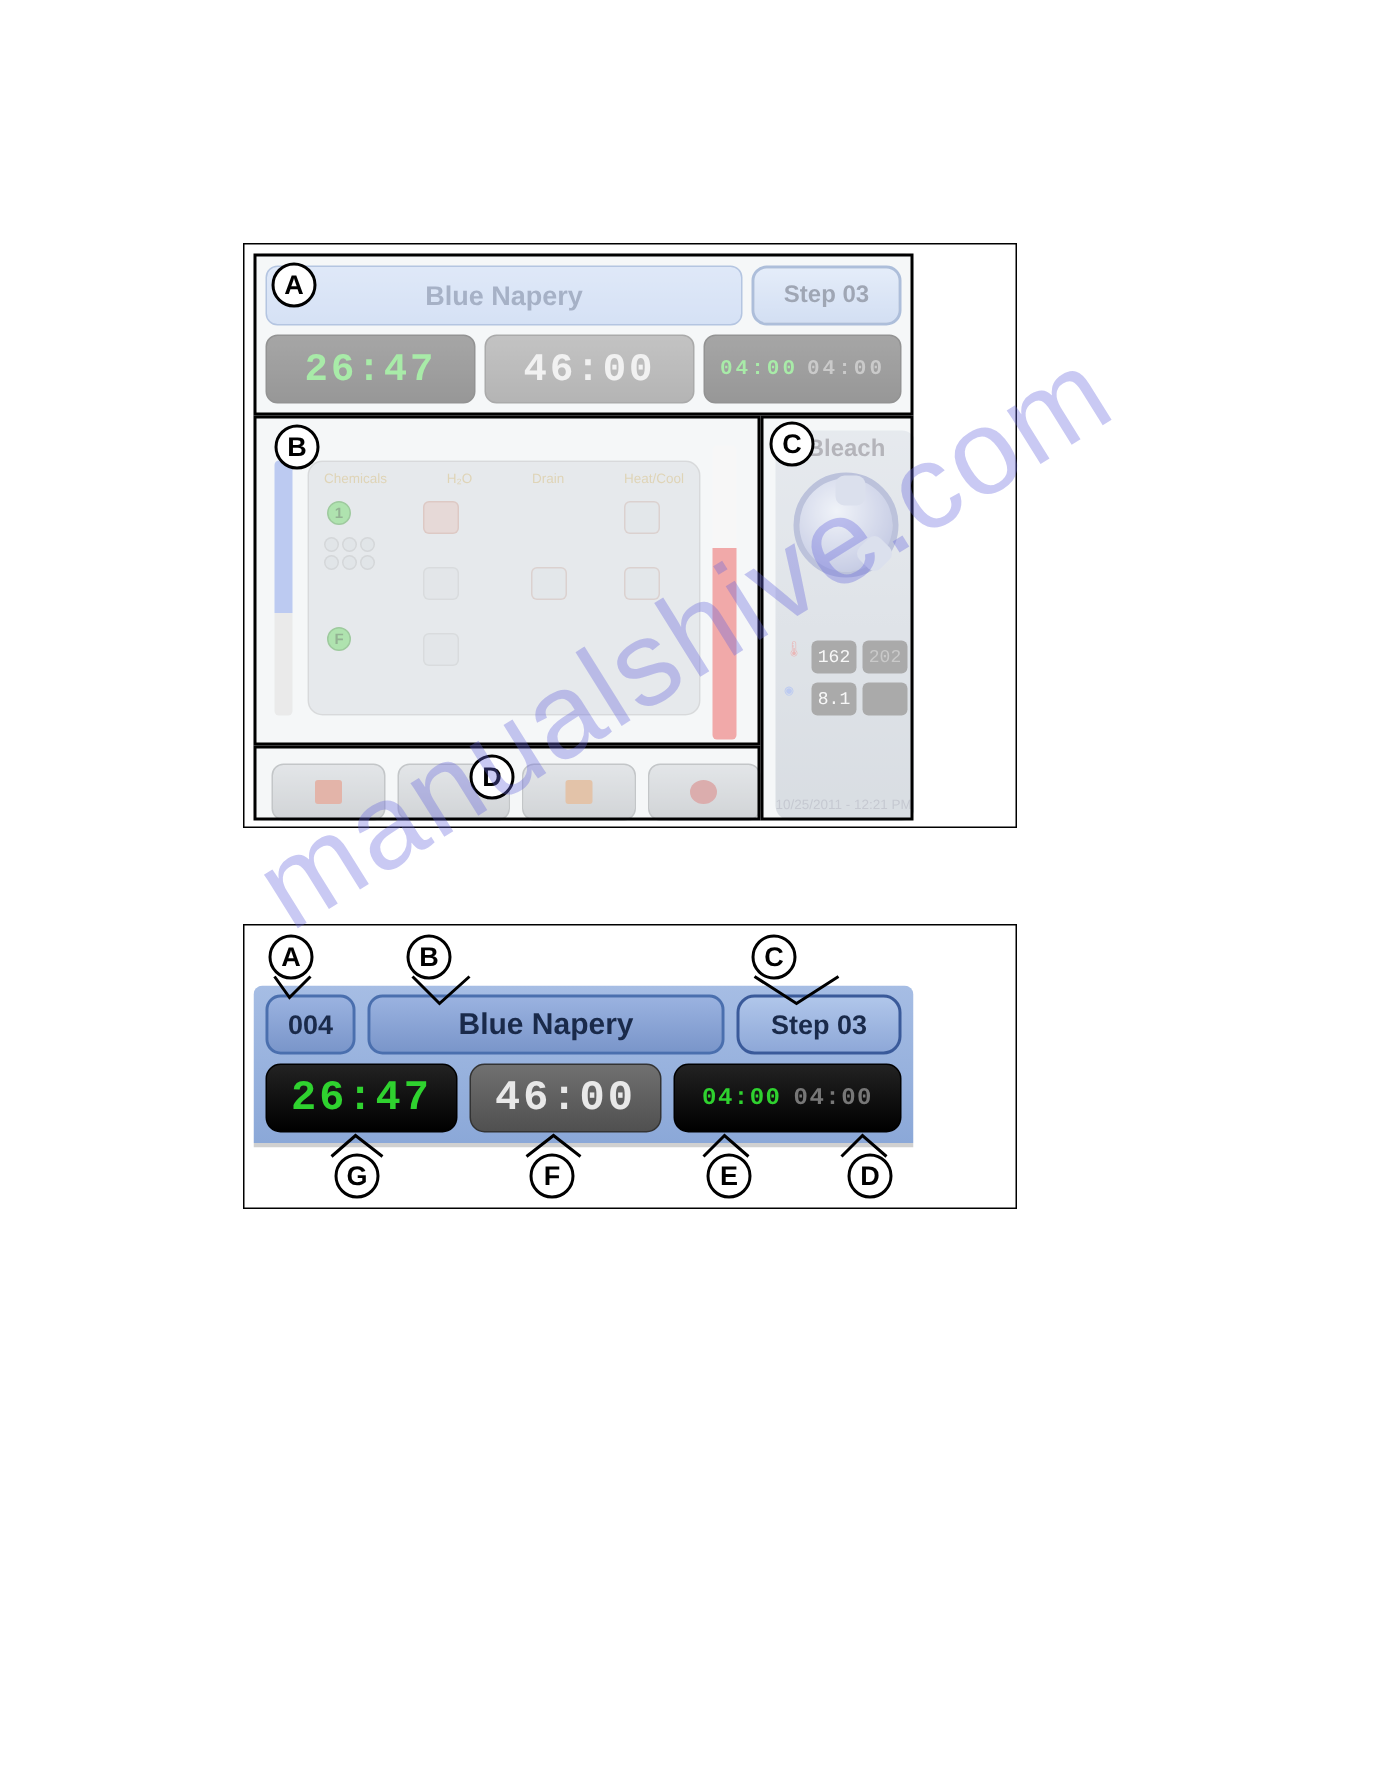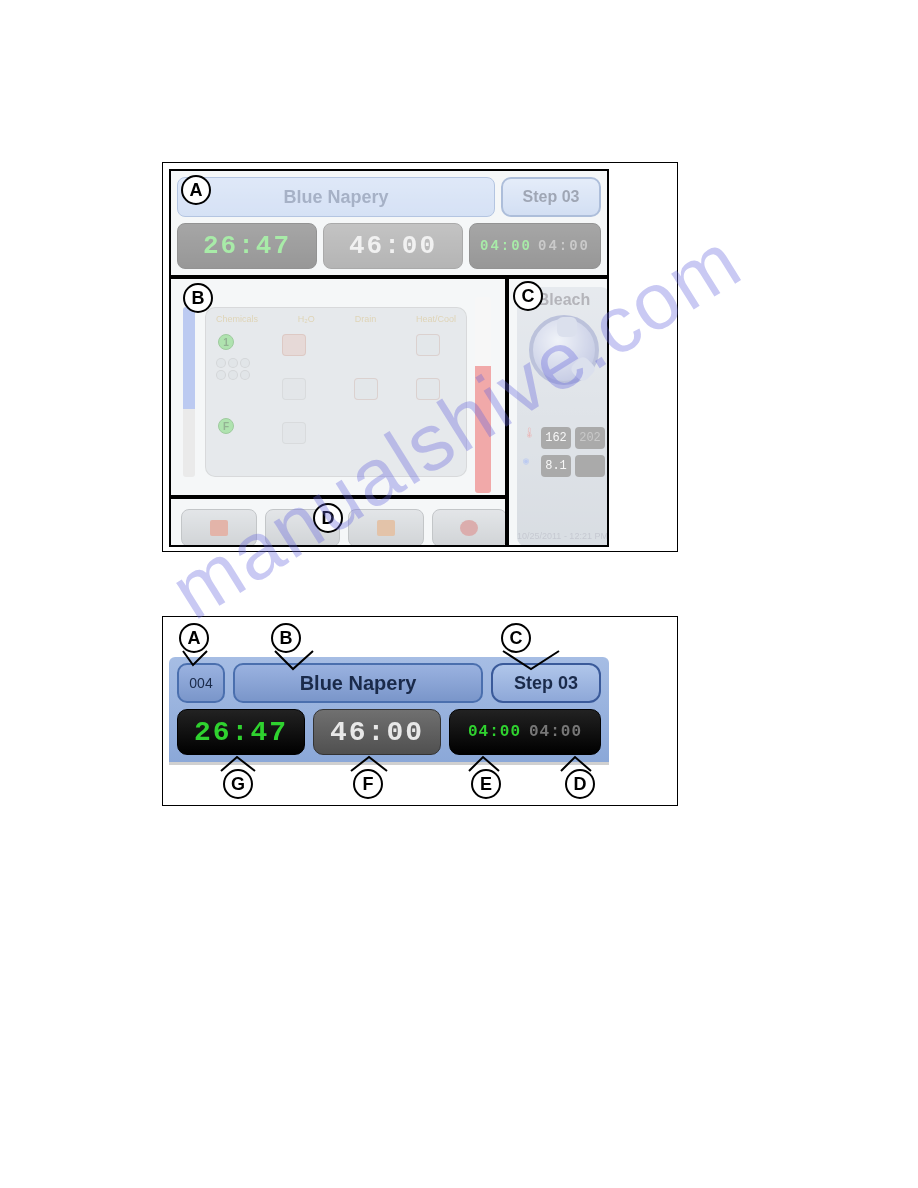--- a/index.html
+++ b/index.html
@@ -264,26 +264,26 @@
     left: 6px; top: 40px; width: 440px; height: 108px;
     background: linear-gradient(#a6bde4,#8ba8d8);
     border-radius: 6px 6px 0 0;
     border-bottom: 3px solid #d0d0d0;
   }
   .panel2 .toprow {
     position: absolute; left: 8px; top: 6px; right: 8px; height: 40px;
     display: flex; gap: 8px;
   }
   .panel2 .numbox {
-    width: 48px;
+    width: 60px;
     background: linear-gradient(#9ab2e0,#7a96ca);
     border: 2px solid #4a6fae;
     border-radius: 10px;
     display: flex; align-items: center; justify-content: center;
-    font-weight: 400; font-size: 14px; color: #1a2a4a;
+    font-weight: 700; font-size: 18px; color: #1a2a4a;
   }
   .panel2 .namebox {
     flex: 1;
     background: linear-gradient(#9ab2e0,#7a96ca);
     border: 2px solid #4a6fae;
     border-radius: 10px;
     display: flex; align-items: center; justify-content: center;
     font-weight: 600; font-size: 20px; color: #1a2a4a;
   }
   .panel2 .stepbox {

